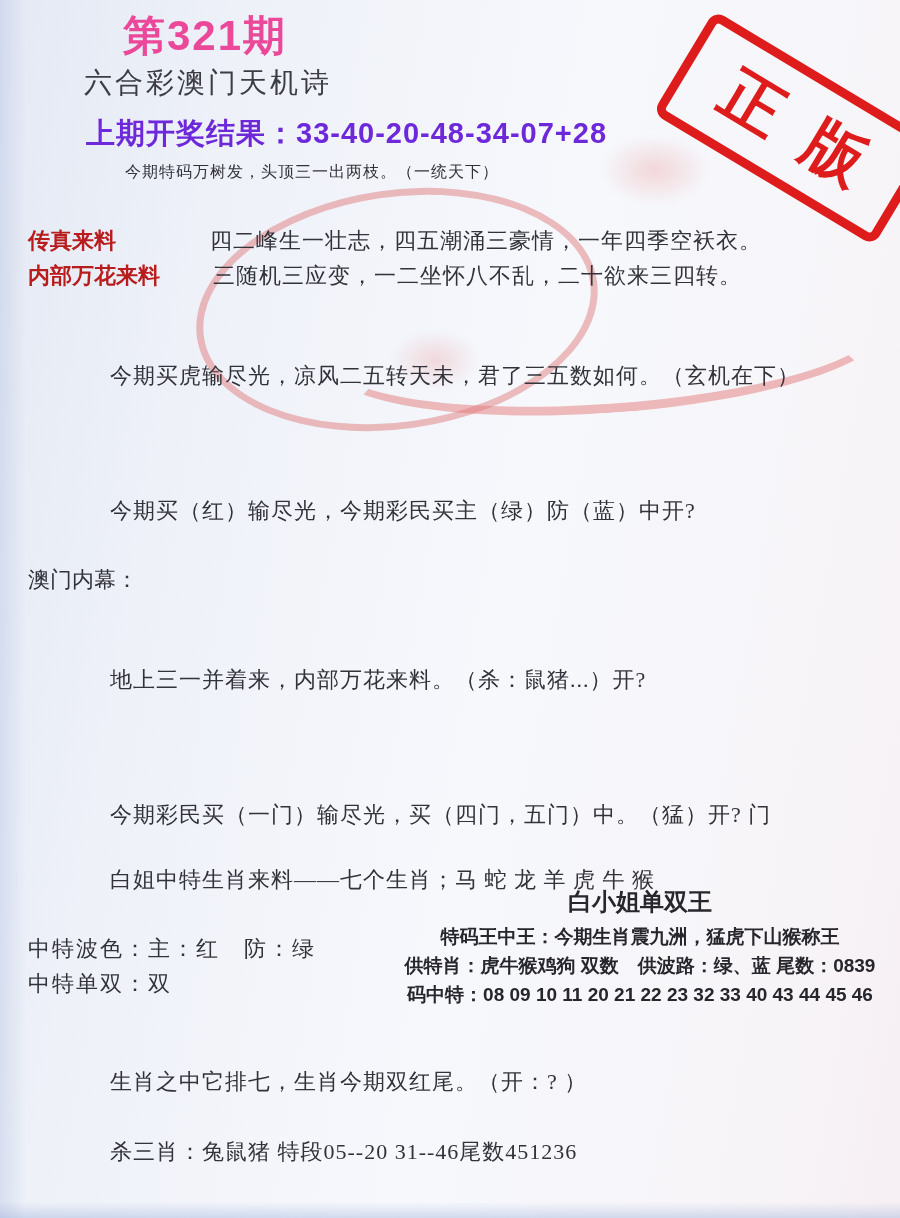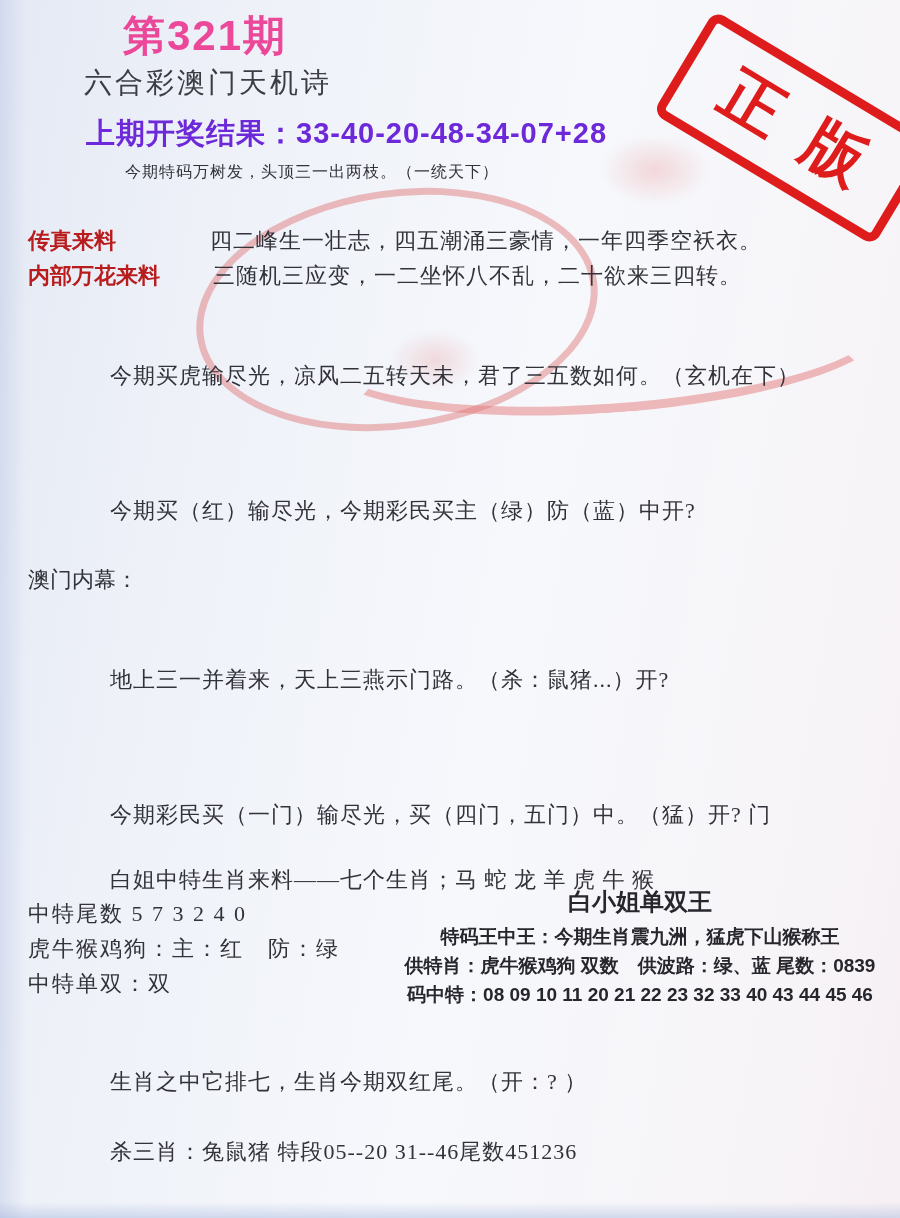--- a/index.html
+++ b/index.html
@@ -78,26 +78,25 @@
   <div class="line poem-main serif">今期特码万树发，头顶三一出两枝。（一统天下）</div>
 
   <div class="line src-label fax-label serif">传真来料</div>
   <div class="line fax-text serif">四二峰生一壮志，四五潮涌三豪情，一年四季空袄衣。</div>
   <div class="line src-label internal-label serif">内部万花来料</div>
   <div class="line internal-text serif">三随机三应变，一二坐怀八不乱，二十欲来三四转。</div>
 
   <div class="line color-line serif">今期买（红）输尽光，今期彩民买主（绿）防（蓝）中开?</div>
   <div class="line tiger-line serif">今期买虎输尽光，凉风二五转天未，君了三五数如何。（玄机在下）</div>
   <div class="line insider-label serif">澳门内幕：</div>
-  <div class="line insider-line serif">地上三一并着来，天上三燕示门路。（杀：鼠猪...）开?</div>
+  <div class="line insider-line serif">地上三一并着来，内部万花来料。（杀：鼠猪...）开?</div>
   <div class="line door-line serif">今期彩民买（一门）输尽光，买（四门，五门）中。（猛）开? 门</div>
   <div class="line zodiac-line serif">白姐中特生肖来料——七个生肖；马 蛇 龙 羊 虎 牛 猴</div>
 
-  <div class="line tail-line serif">中特尾数 5 7 3 2 4 0</div>
-  <div class="line wave-line serif">虎牛猴鸡狗：主：红　防：绿</div>
+  <div class="line wave-line serif">中特波色：主：红　防：绿</div>
   <div class="line oddeven-line serif">中特单双：双</div>
 
   <div class="bx-block">
     <div class="bx-title">白小姐单双王</div>
     <div class="bx-line">特码王中王：今期生肖震九洲，猛虎下山猴称王</div>
     <div class="bx-line">供特肖：虎牛猴鸡狗 双数　供波路：绿、蓝 尾数：0839</div>
     <div class="bx-line">码中特：08 09 10 11 20 21 22 23 32 33 40 43 44 45 46</div>
   </div>
 
   <div class="line rank-line serif">生肖之中它排七，生肖今期双红尾。（开：? ）</div>

